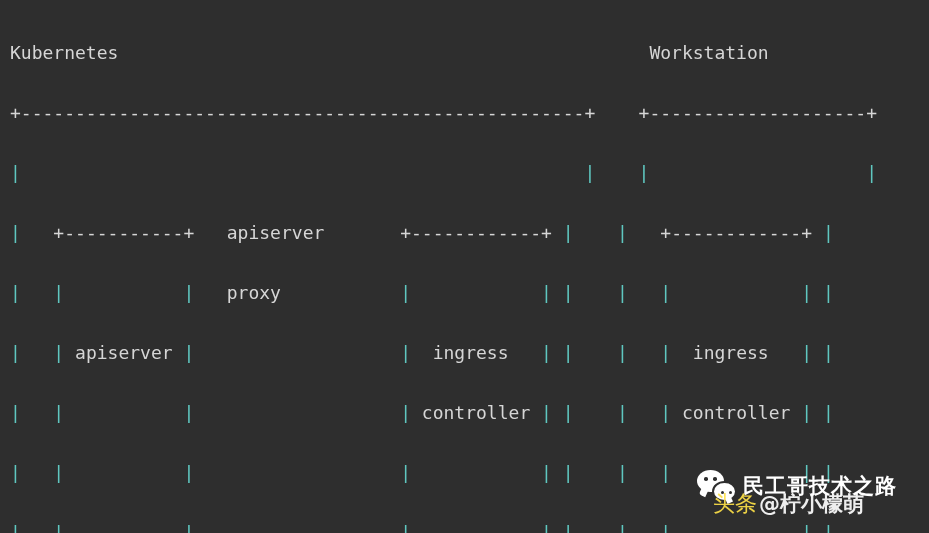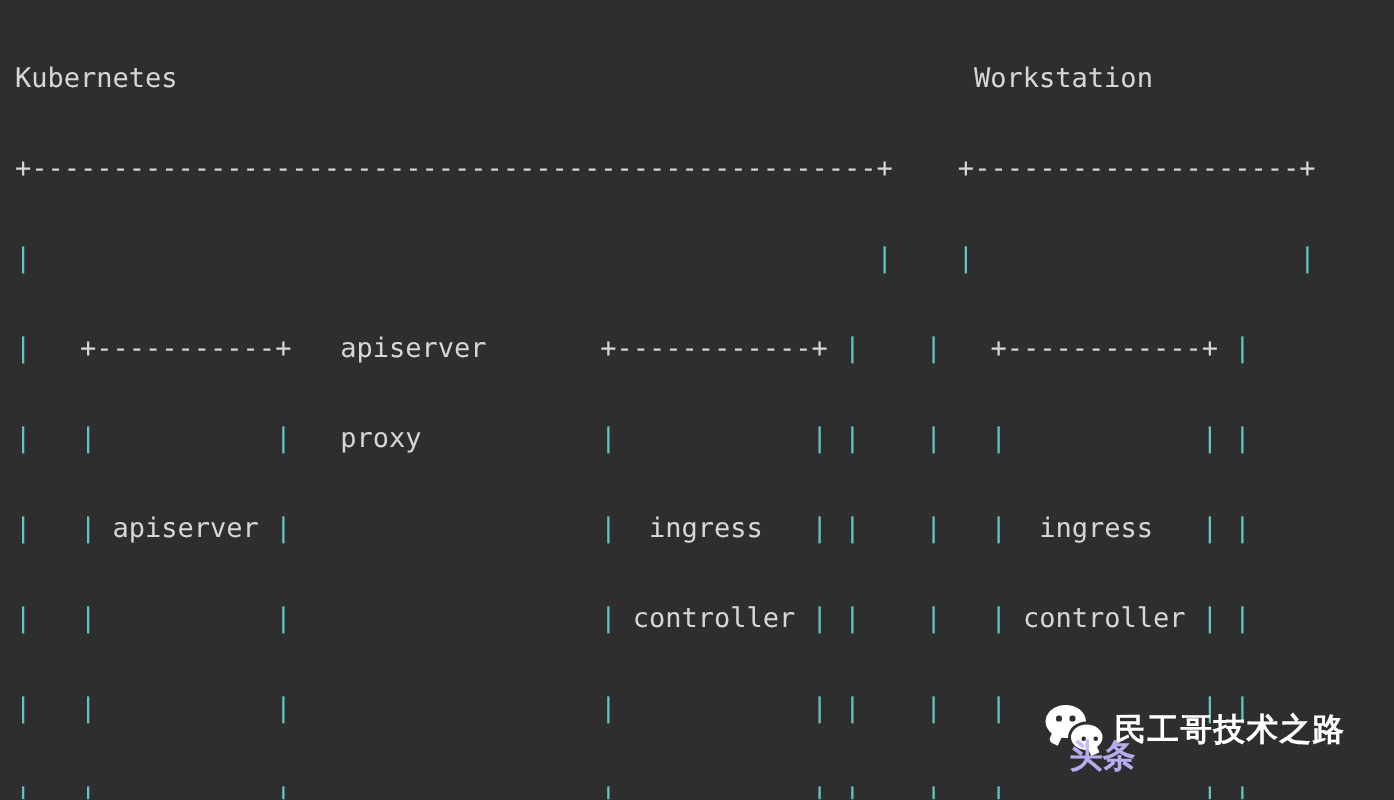--- a/index.html
+++ b/index.html
@@ -106,22 +106,22 @@
     left: 713px;
     top: 489px;
     display: flex;
     align-items: baseline;
     gap: 2px;
     opacity: 0.92;
   }
   #wm-toutiao .tt-brand {
     font-family: "DejaVu Sans", "Liberation Sans", sans-serif;
     font-size: 22px;
-    font-weight: 700;
-    color: #c4b5fd;
+    font-weight: 400;
+    color: #fde047;
     letter-spacing: 0px;
   }
   #wm-toutiao .tt-handle {
     font-family: "DejaVu Sans", "Liberation Sans", sans-serif;
     font-size: 21px;
     font-weight: 700;
     color: #ffffff;
     letter-spacing: 0px;
   }
 </style>
@@ -156,15 +156,16 @@
       <span class="dot d1"></span>
       <span class="dot d2"></span>
       <span class="dot d3"></span>
       <span class="dot d4"></span>
     </span>
     <span class="wm-label">民工哥技术之路</span>
   </div>
 
   <div class="wm" id="wm-toutiao">
     <span class="tt-brand">头条</span>
+    <span class="tt-handle">@柠小檬萌</span>
   </div>
 
 </div>
 
 </body></html>

